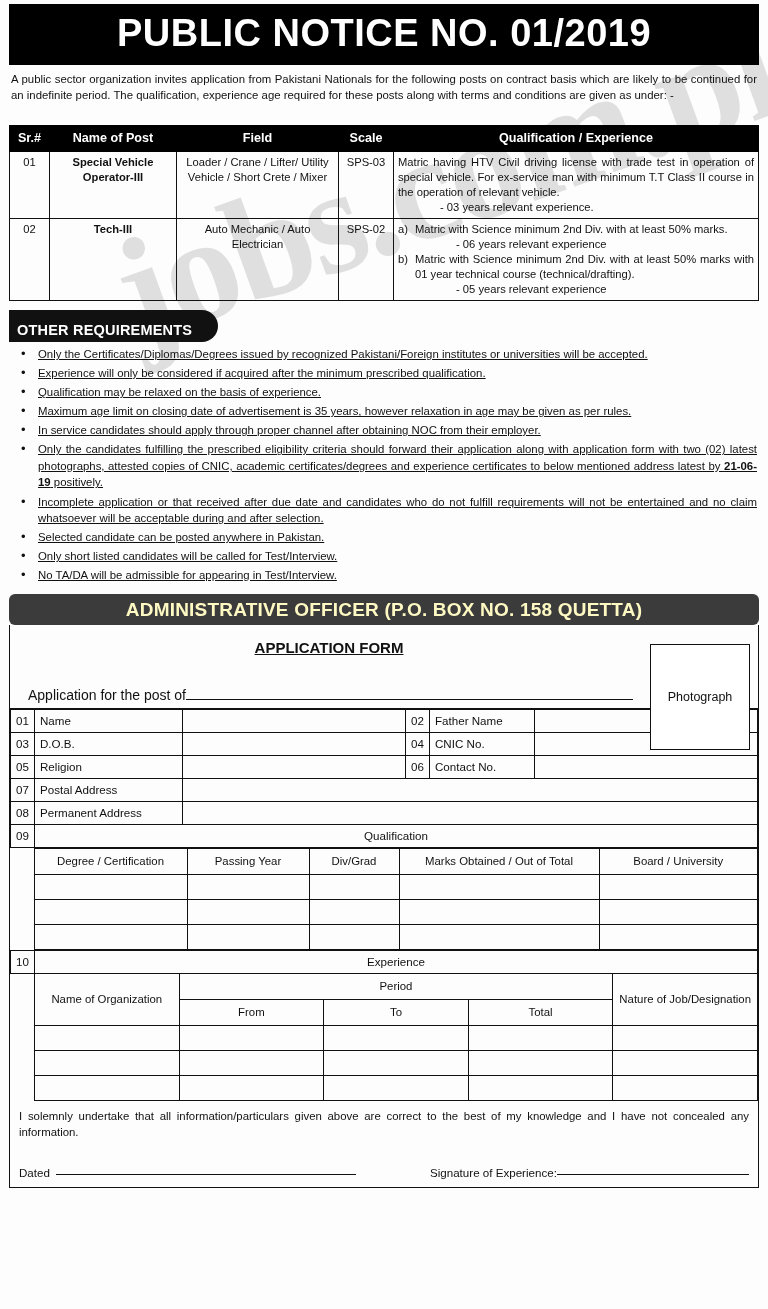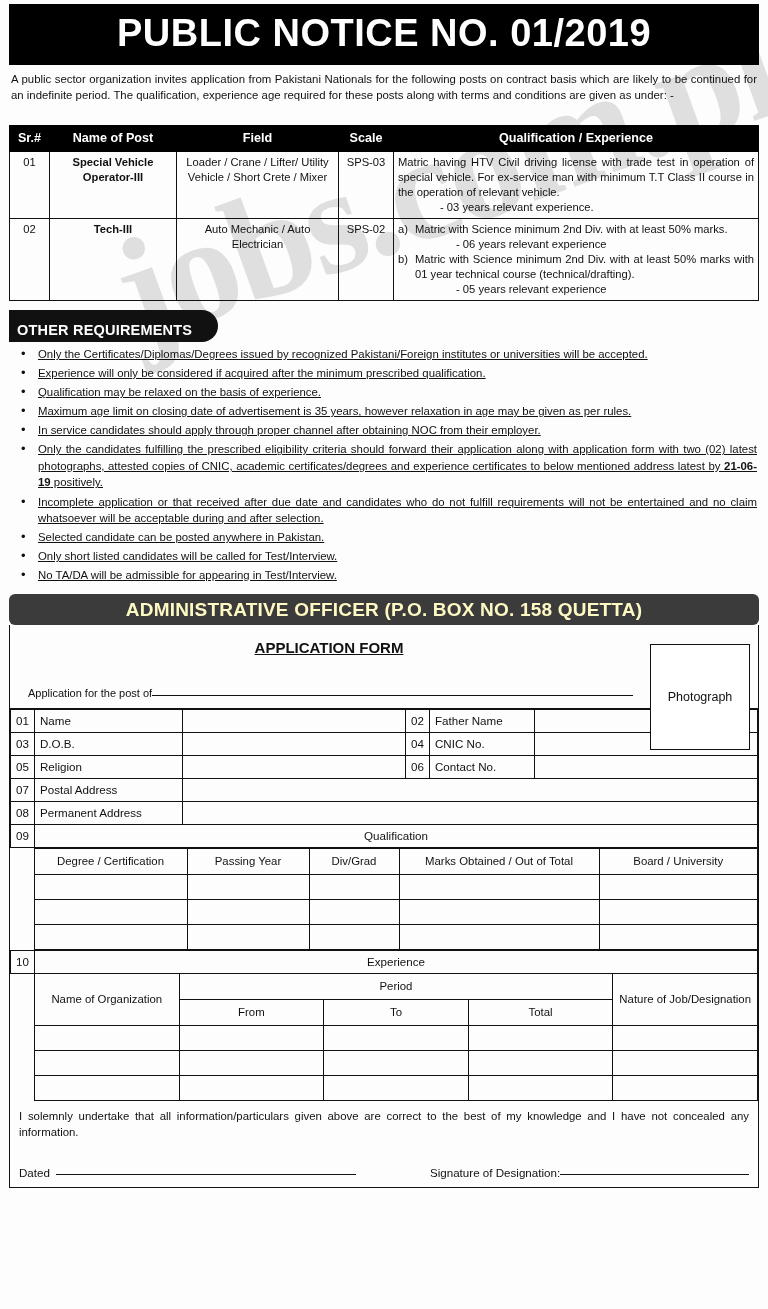--- a/index.html
+++ b/index.html
@@ -144,21 +144,21 @@
     text-decoration: underline;
     padding-top: 14px;
     margin-right: 110px;
   }
   .af-postline {
     position: absolute;
     left: 18px; top: 62px;
     right: 125px;
     display: flex;
     align-items: flex-end;
-    font-size: 11px;
+    font-size: 14px;
   }
   .af-postline .lead { white-space: nowrap; }
   .af-postline .rule { flex: 1; border-bottom: 1.4px solid #111; margin-bottom: 3px; }
   .photo-box {
     position: absolute;
     right: 8px; top: 19px;
     width: 100px; height: 106px;
     border: 1.5px solid #111;
     display: flex; align-items: center; justify-content: center;
     font-size: 12.5px;
@@ -417,19 +417,19 @@
       </table>
 
     <div class="declare">I solemnly undertake that all information/particulars given above are correct to the best of my knowledge and I have not concealed any information.</div>
 
     <div class="sigrow">
       <div class="sig-dated">
         <span class="nowrap">Dated</span>
         <span class="rule"></span>
       </div>
       <div class="sig-sign">
-        <span class="nowrap" style="margin-left:46px">Signature of Designation:</span>
+        <span class="nowrap" style="margin-left:46px">Signature of Experience:</span>
         <span class="rule" style="margin-left:0"></span>
       </div>
     </div>
 
   </div>
 </div>
 
 </body></html>

